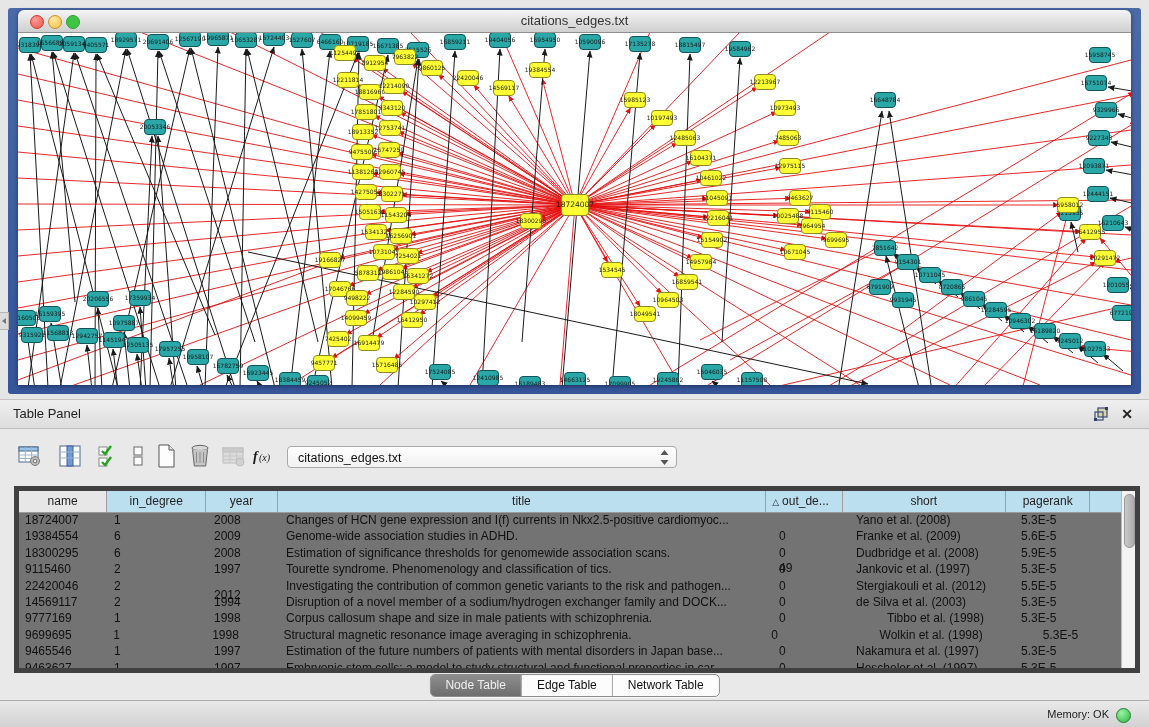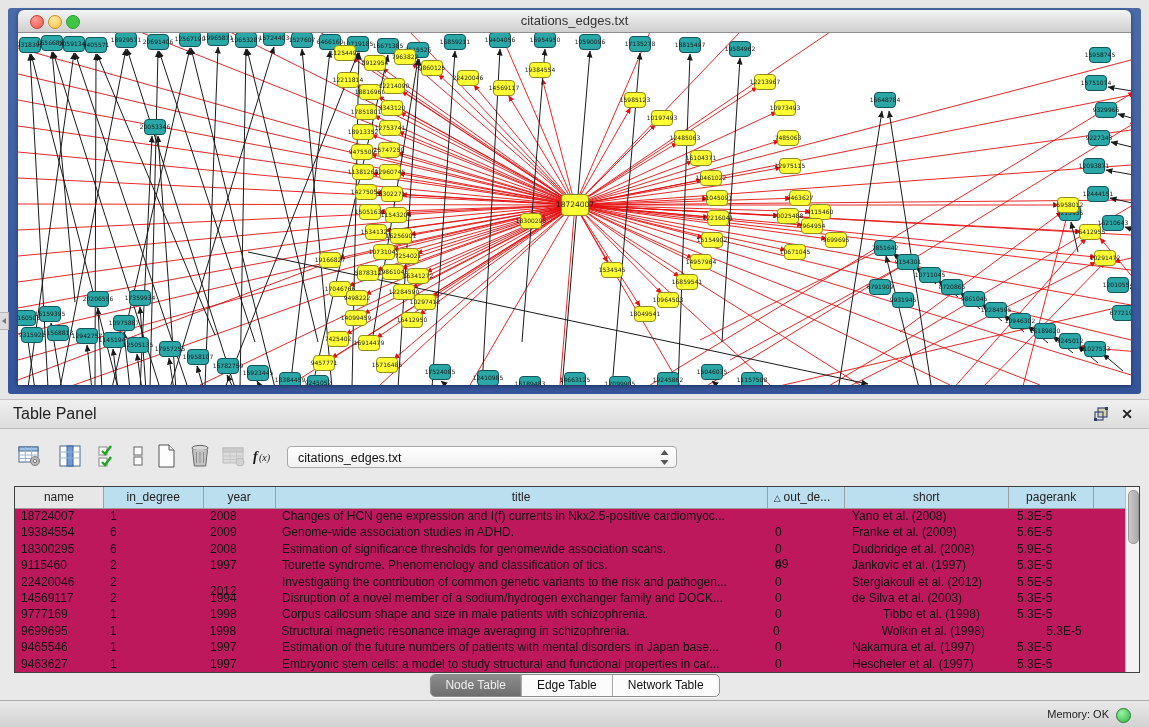--- a/index.html
+++ b/index.html
@@ -14,31 +14,31 @@
   .tl.yellow{left:30px;background:radial-gradient(circle at 35% 30%,#ffe9a8,#f7bf34);border:1px solid #c2922a;}
   .tl.green{left:48px;background:radial-gradient(circle at 35% 30%,#b4f3ae,#3ec544;);border:1px solid #2f9d36;background-color:#3ec544;}
   .canvas{position:absolute;left:0;top:23px;width:1113px;height:352px;background:#fff;overflow:hidden;}
   .canvas svg{display:block;}
   
   .left-grip{position:absolute;left:0;top:312px;width:8px;height:16px;background:#dcdcdc;border:1px solid #b5b5b5;border-left:none;}
   .left-grip:before{content:"";position:absolute;left:2px;top:5px;border-right:4px solid #777;border-top:3px solid transparent;border-bottom:3px solid transparent;}
   
   .table-panel{position:absolute;left:0;top:399px;width:1149px;height:301px;background:#e9e9e9;}
   .tp-header{position:absolute;left:0;top:0;width:100%;height:28px;background:linear-gradient(180deg,#efefef,#dddddd);border-top:1px solid #c4c4c4;border-bottom:1px solid #bdbdbd;}
-  .tp-header .tp-title{position:absolute;left:13px;top:0;line-height:28px;font-size:16px;color:#222;}
+  .tp-header .tp-title{position:absolute;left:13px;top:0;line-height:28px;font-size:13px;color:#222;}
   .tp-header .hicon{position:absolute;top:6px;width:16px;height:16px;cursor:pointer;}
   .hicon.float{right:40px;}
   .hicon.close{right:14px;font-size:14px;font-weight:bold;color:#222;line-height:16px;text-align:center;}
   
   .tp-toolbar{position:absolute;left:0;top:38px;width:100%;height:40px;}
   .tbtn{position:absolute;top:3px;width:32px;height:32px;display:flex;align-items:center;justify-content:center;}
   .selectbox{position:absolute;left:287px;top:9px;width:390px;height:22px;background:linear-gradient(180deg,#ffffff,#f1f1f1);border:1px solid #a9a9a9;border-radius:4px;font-size:12.5px;color:#111;line-height:22px;padding-left:10px;box-sizing:border-box;}
   .selectbox .arrows{position:absolute;right:7px;top:3px;}
   
-  .tp-table{position:absolute;left:14px;top:87px;width:1126px;height:187px;background:#be185d;border:1px solid #404040;box-sizing:border-box;}
+  .tp-table{position:absolute;left:14px;top:87px;width:1126px;height:187px;background:#737373;border:5px solid #404040;box-sizing:border-box;}
   .thead{position:absolute;left:0;top:0;right:14px;height:21px;display:flex;border-bottom:1px solid #9a9a9a;}
   .th{height:21px;box-sizing:border-box;border-right:1px solid #9f9f9f;background:#e7e7e7;font-size:12px;color:#222;text-align:center;line-height:21px;overflow:hidden;white-space:nowrap;}
   .th.hl{background:#bcdff0;}
   .th .sortg{font-size:9px;margin-right:3px;color:#123;}
   .tbody{position:absolute;left:0;top:21px;right:14px;bottom:0;overflow:hidden;}
   .trow{display:flex;height:16.4px;}
   .td{box-sizing:border-box;padding:1px 0 0 6px;font-size:12px;color:#111;white-space:nowrap;overflow:hidden;height:16.4px;}
   .vscroll{position:absolute;right:0;top:0;bottom:0;width:14px;background:#f3f3f3;border-left:1px solid #bbb;box-sizing:border-box;}
   .vthumb{position:absolute;left:2px;top:3px;width:9px;height:52px;border-radius:5px;background:linear-gradient(90deg,#c9c9c9,#ababab);border:1px solid #9a9a9a;}
   

